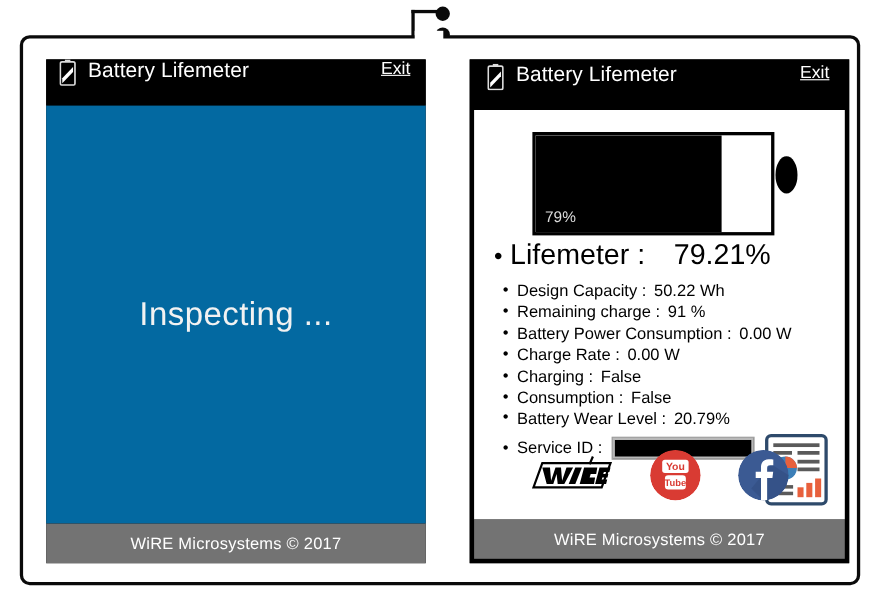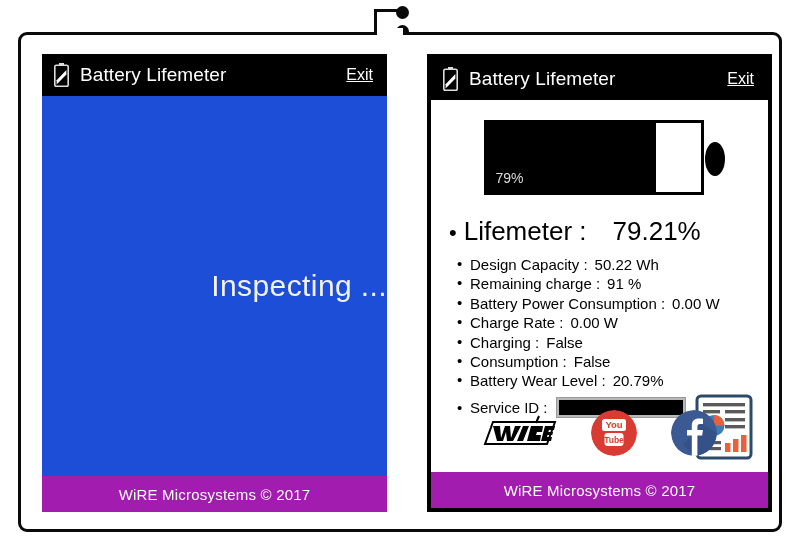--- a/index.html
+++ b/index.html
@@ -77,21 +77,20 @@
     display: flex;
     flex-direction: column;
   }
   #panel-left  { left: 42px; }
   #panel-right { left: 427px; border: 4px solid #000000; }
 
   .titlebar {
     height: 42px;
     background: #000000;
     display: flex;
-    align-items: center;
     flex: 0 0 auto;
     padding: 0 14px 0 12px;
   }
   .title-text {
     color: #ffffff;
     font-size: 19px;
     margin-left: 11px;
     letter-spacing: 0.1px;
     white-space: nowrap;
   }
@@ -101,36 +100,36 @@
     font-size: 16px;
     text-decoration: underline;
     cursor: pointer;
   }
 
   .batt-icon { width: 15px; height: 24px; display:block; }
 
   .footer {
     height: 36px;
     flex: 0 0 auto;
-    background: #a21caf;
+    background: #737373;
     color: #ffffff;
     font-size: 15px;
     display: flex;
     align-items: center;
     justify-content: center;
     letter-spacing: 0.2px;
   }
 
   
   #left-body {
     flex: 1 1 auto;
-    background: #1d4ed8;
+    background: #0369a1;
     display: flex;
     align-items: center;
-    justify-content: flex-end;
+    justify-content: center;
   }
   #inspecting-text {
     color: #f2f2f2;
     font-size: 30px;
     letter-spacing: 0.4px;
   }
 
   
   #right-body {
     flex: 1 1 auto;
@@ -152,21 +151,21 @@
     top: 22px;
     width: 20px;
     height: 34px;
     background: #000000;
     border-radius: 50%;
   }
   #gauge-body {
     position: absolute;
     left: 0; top: 0;
     width: 220px;
-    height: 75px;
+    height: 94px;
     background: #ffffff;
     border: 3px solid #000000;
     overflow: hidden;
     z-index: 2;
   }
   #gauge-fill {
     position: absolute;
     left: 0; top: 0; bottom: 0;
     background: #000000;
   }

